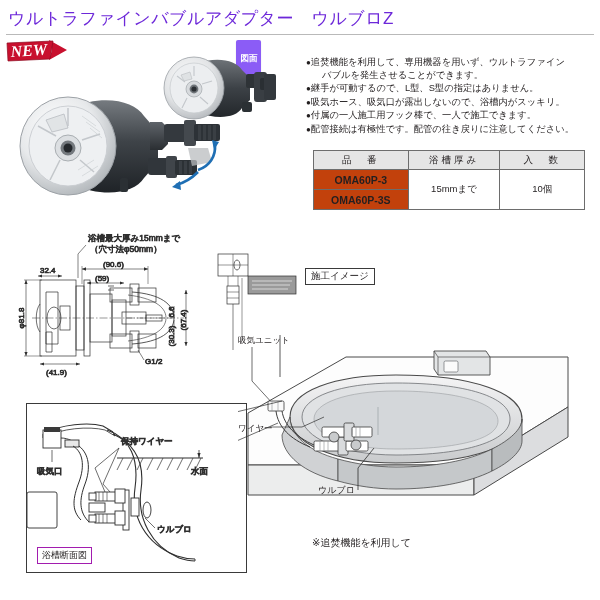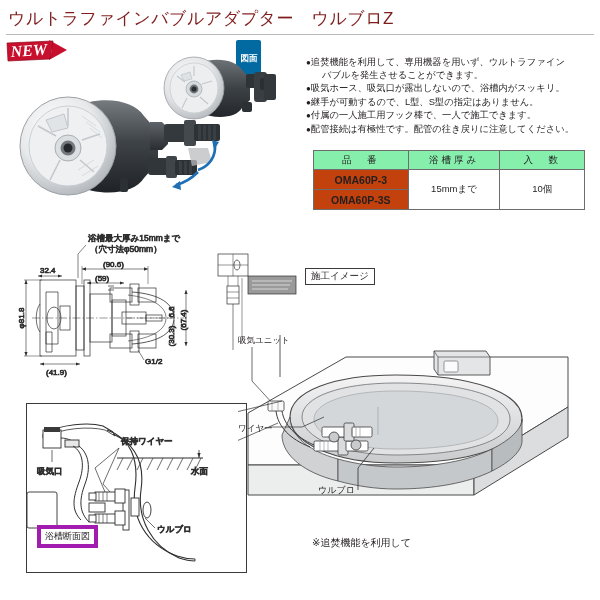--- a/index.html
+++ b/index.html
@@ -6,34 +6,34 @@
   body{
     width:600px;height:600px;position:relative;overflow:hidden;
     font-family:"Liberation Sans","DejaVu Sans",sans-serif;
     color:#231f20;
   }
   .page{position:absolute;left:0;top:0;width:600px;height:600px;}
 
   
   .title{
     position:absolute;left:8px;top:7px;
-    font-size:17px;letter-spacing:.5px;color:#7f1d1d;white-space:pre;
+    font-size:17px;letter-spacing:.5px;color:#6d28d9;white-space:pre;
   }
   .title-rule{
     position:absolute;left:6px;top:34px;width:588px;height:1px;background:#b9b9b9;
   }
 
   
   .new-badge{position:absolute;left:5px;top:38px;width:70px;height:32px;}
   .new-badge svg{display:block;}
 
   
   .zumen-icon{
     position:absolute;left:236px;top:40px;width:25px;height:36px;
-    background:#0369a1;border-radius:2px;
+    background:#8b5cf6;border-radius:2px;
     display:flex;align-items:center;justify-content:center;
     box-shadow:0 1px 1px rgba(0,0,0,.25);
   }
   .zumen-icon .glyph{
     color:#fff;font-size:9px;line-height:9px;font-weight:bold;
     letter-spacing:0px;transform:scale(.95);
   }
 
   
   .photo-main{position:absolute;left:12px;top:86px;width:215px;height:120px;}
@@ -53,40 +53,40 @@
 
   
   .spec{
     position:absolute;left:313px;top:150px;width:272px;
     border-collapse:collapse;font-size:10px;
   }
   .spec th,.spec td{
     border:1px solid #6d6d6d;text-align:center;padding:2px 0;
     font-weight:normal;
   }
-  .spec thead th{background:#86efac;font-size:9.5px;letter-spacing:3px;height:14px;}
+  .spec thead th{background:#e5e5e5;font-size:9.5px;letter-spacing:3px;height:14px;}
   .spec .pn{background:#c2410c;font-weight:bold;font-size:10.5px;height:15px;}
   .spec .val{font-size:9.5px;margin-left:28px;}
   .spec col.c1{width:95px}
   .spec col.c2{width:92px}
   .spec col.c3{width:85px}
 
   
   .dimdraw{position:absolute;left:2px;top:228px;width:300px;height:150px;}
   .dimdraw svg{display:block;}
 
   
   .xsec-box{
     position:absolute;left:26px;top:403px;width:219px;height:168px;
     border:1px solid #3a3a3a;background:#fff;
   }
   .xsec-box svg{display:block;}
   .xsec-tag{
-    position:absolute;left:10px;bottom:24px;
-    border:4px solid #a21caf;padding:1px 4px;font-size:9px;background:#fff;
+    position:absolute;left:10px;bottom:8px;
+    border:1px solid #a21caf;padding:1px 4px;font-size:9px;background:#fff;
   }
 
   
   .sekou-tag{
     position:absolute;left:305px;top:268px;
     border:1px solid #3a3a3a;padding:1px 5px;font-size:9.5px;background:#fff;font-family:Liberation Serif, serif;
   }
   .bath{position:absolute;left:238px;top:295px;width:350px;height:235px;}
   .bath svg{display:block;}
   .note{
@@ -235,24 +235,24 @@
       <path d="M168,95 L160,101 L169,104 Z" fill="#1f6fb4"></path>
     </svg>
   </div>
 
   <div class="bullets">
     <span class="b">
       <span class="dot">●</span><span>追焚機能を利用して、専用機器を用いず、ウルトラファイン</span>
       <span class="cont">バブルを発生させることができます。</span>
     </span>
     <span class="b">
-      <span class="dot">●</span><span>吸気ホース、吸気口が露出しないので、浴槽内がスッキリ。</span>
+      <span class="dot">●</span><span>継手が可動するので、L型、S型の指定はありません。</span>
     </span>
     <span class="b">
-      <span class="dot">●</span><span>継手が可動するので、L型、S型の指定はありません。</span>
+      <span class="dot">●</span><span>吸気ホース、吸気口が露出しないので、浴槽内がスッキリ。</span>
     </span>
     <span class="b">
       <span class="dot">●</span><span>付属の一人施工用フック棒で、一人で施工できます。</span>
     </span>
     <span class="b">
       <span class="dot">●</span><span>配管接続は有極性です。配管の往き戻りに注意してください。</span>
     </span>
   </div>
 
   <table class="spec">

